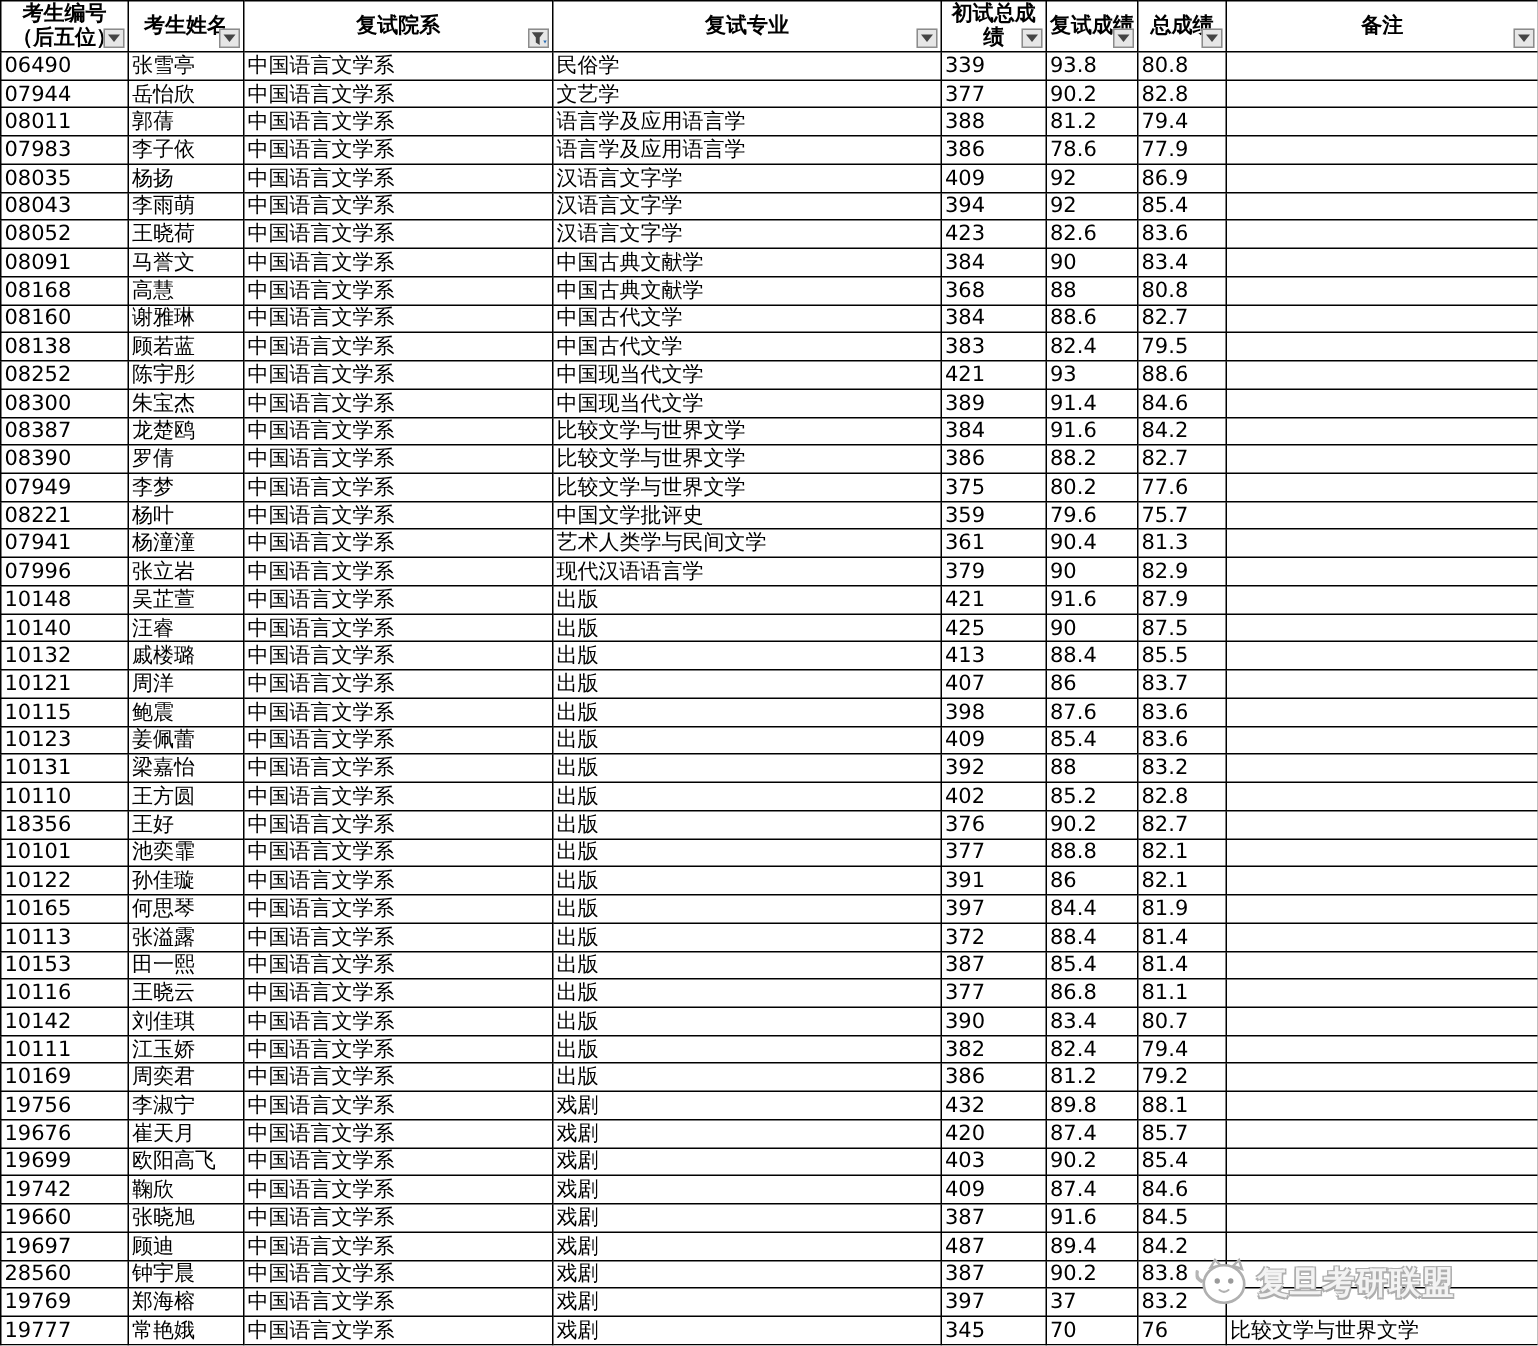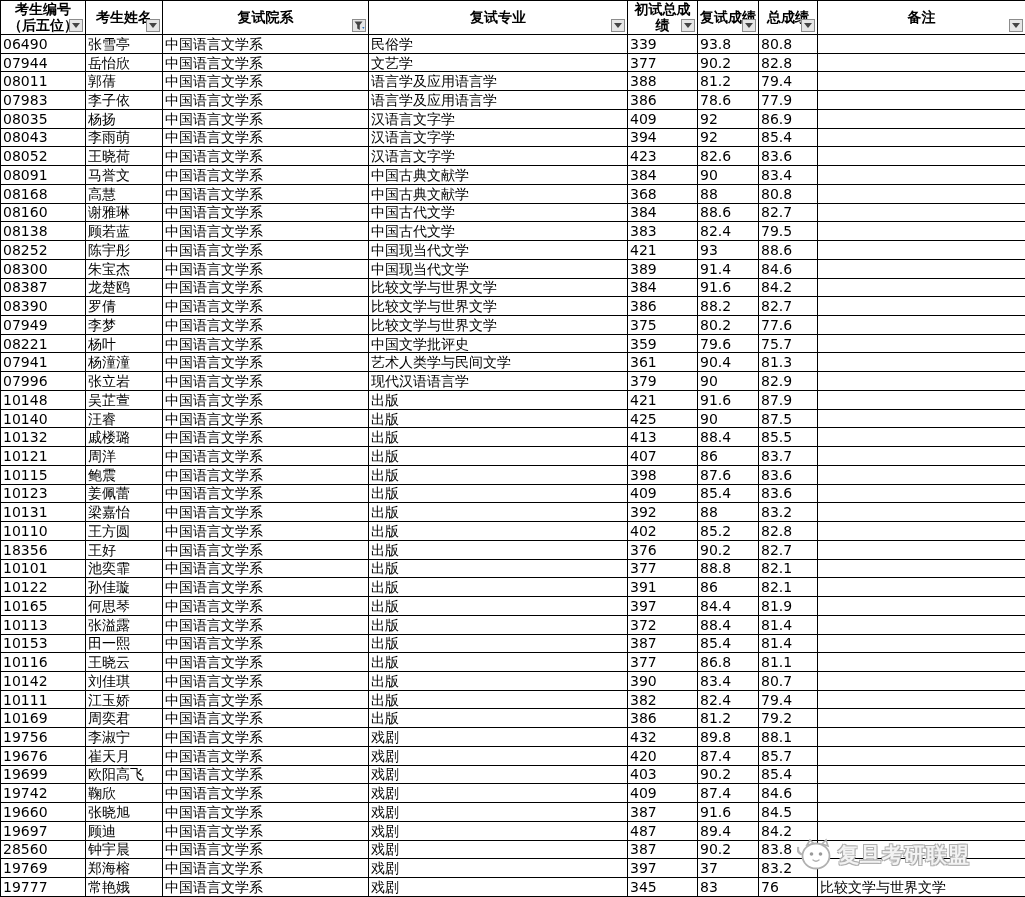--- a/index.html
+++ b/index.html
@@ -621,21 +621,21 @@
           <td>37</td>
           <td>83.2</td>
           <td></td>
         </tr>
         <tr>
           <td>19777</td>
           <td>常艳娥</td>
           <td>中国语言文学系</td>
           <td>戏剧</td>
           <td>345</td>
-          <td>83</td>
+          <td>70</td>
           <td>76</td>
           <td>比较文学与世界文学</td>
         </tr>
       </tbody>
   </table>
 
   <div class="watermark">
     <svg width="36" height="34" viewBox="0 0 36 34">
       <path d="M4 16 q-4 -2 -3 -6" fill="none" stroke="#b5b5b5" stroke-width="2.5" stroke-linecap="round"></path>
       <path d="M10 7 l3 -5 l4 4 z" fill="#ffffff" stroke="#b0b0b0" stroke-width="1.6"></path>

